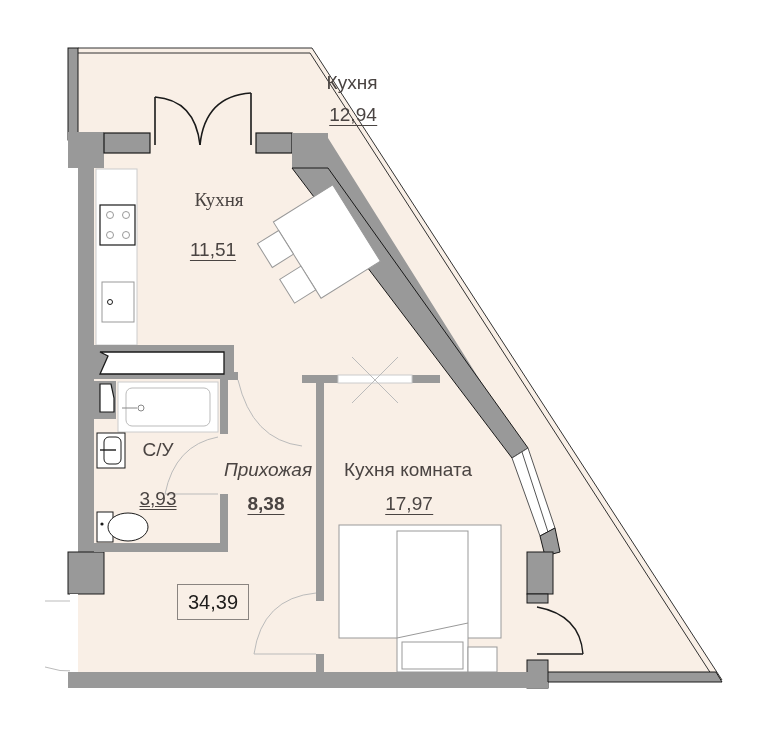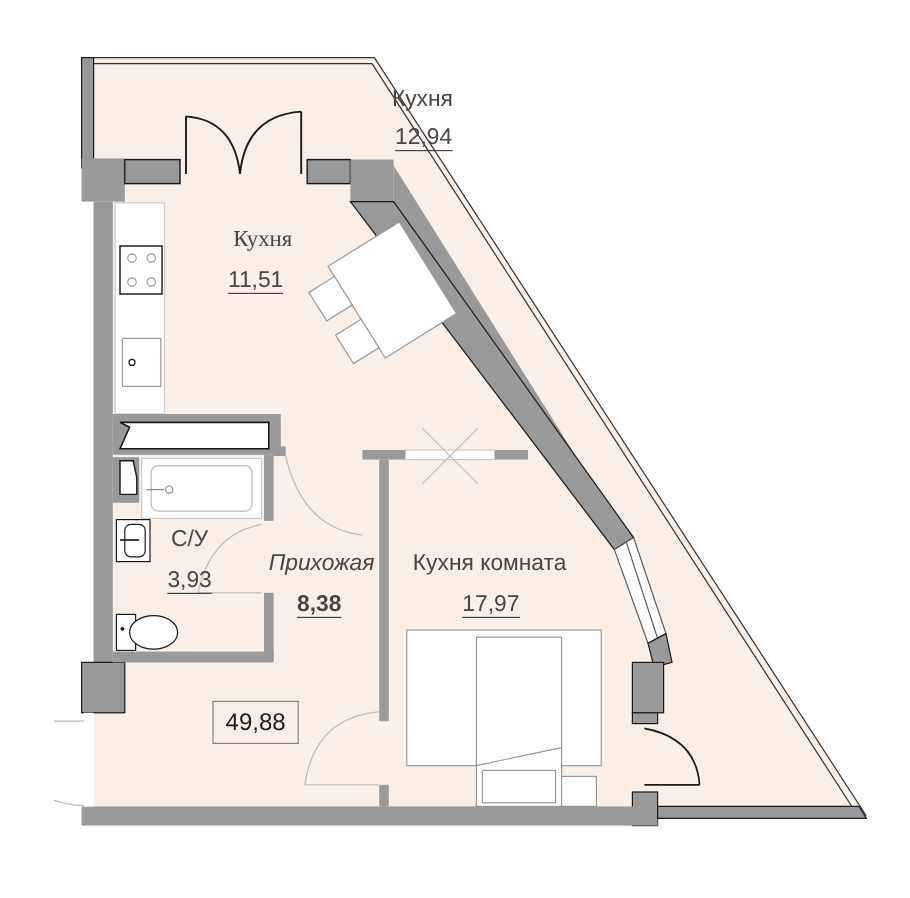--- a/index.html
+++ b/index.html
@@ -132,26 +132,26 @@
     <line x1="397" y1="638" x2="468" y2="623" stroke="#999" stroke-width="1"></line>
     <rect x="402" y="642" width="61" height="27" fill="#fff" stroke="#999" stroke-width="1"></rect>
     <rect x="468" y="647" width="29" height="25" fill="#fff" stroke="#999" stroke-width="1"></rect>
   </g>
 </svg>
 
 <div class="label" style="left:352px; top:73px;">Кухня</div>
 <div class="area" style="left:353px; top:105px;">12,94</div>
 
 <div class="label" style="left:219px; top:190px;font-family:Liberation Serif, serif;">Кухня</div>
-<div class="area" style="left:213px; top:224px;">11,51</div>
+<div class="area" style="left:213px; top:240px;">11,51</div>
 
 <div class="label" style="left:158px; top:440px;">С/У</div>
-<div class="area" style="left:158px; top:474px;">3,93</div>
+<div class="area" style="left:158px; top:489px;text-decoration:underline;">3,93</div>
 
 <div class="label" style="left:268px; top:460px;font-style:italic;">Прихожая</div>
 <div class="area" style="left:266px; top:494px;font-weight:bold;">8,38</div>
 
 <div class="label" style="left:408px; top:460px;">Кухня комната</div>
 <div class="area" style="left:409px; top:494px;">17,97</div>
 
 <div class="totals">
-  <div>49,88</div>
+  <div>34,39</div>
 </div>
 
 </body></html>

